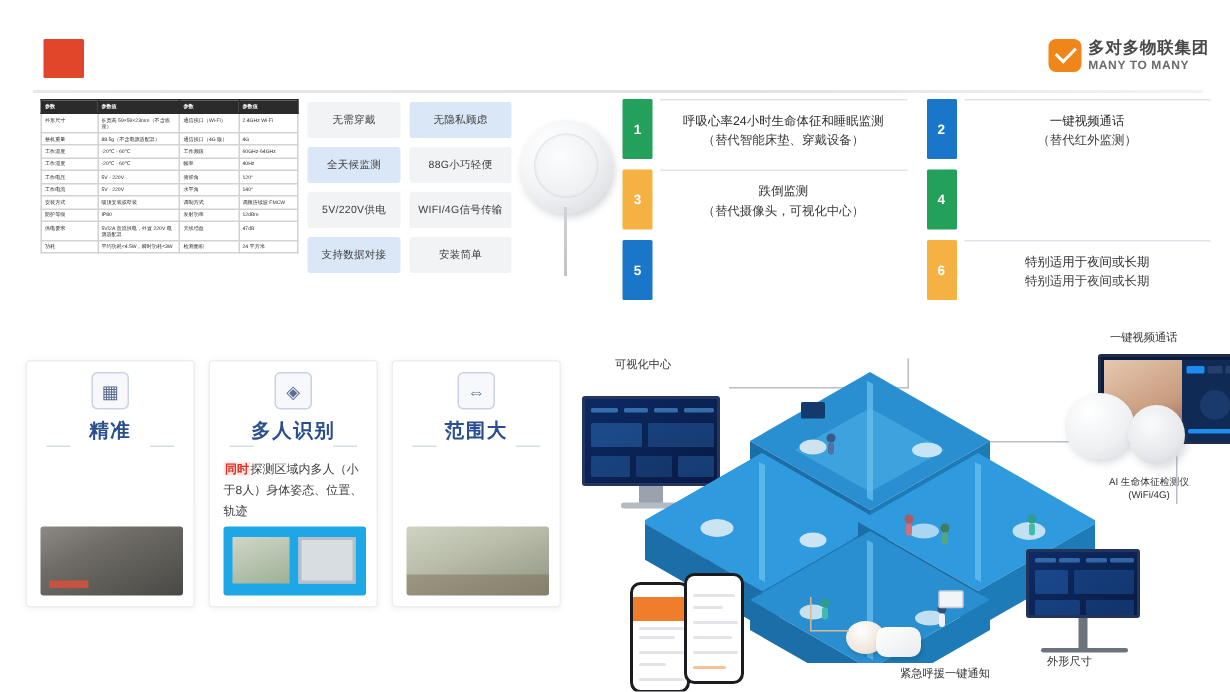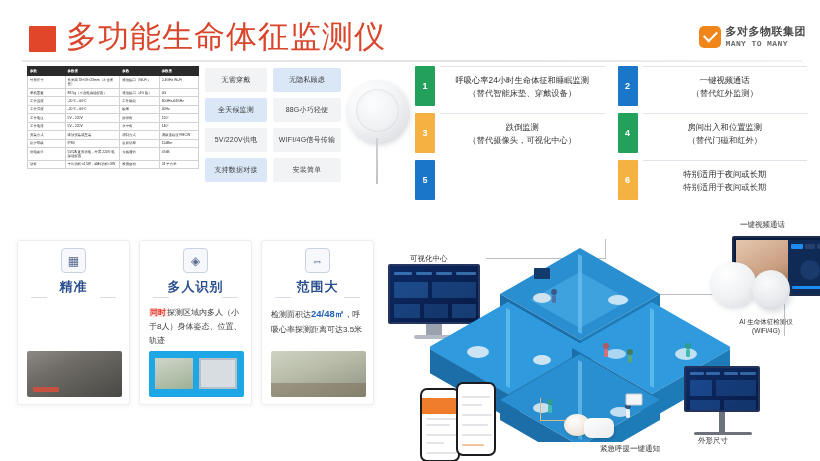--- a/index.html
+++ b/index.html
@@ -29,21 +29,21 @@
   .logo { position: absolute; right: 14px; top: 26px; display: flex; align-items: center; gap: 5px; }
   .logo-mark {
     width: 22px; height: 22px; border-radius: 5px; background: #f08519;
     position: relative; flex: none;
   }
   .logo-mark:after {
     content: ""; position: absolute; left: 5px; top: 5px;
     width: 11px; height: 6px; border-left: 2.4px solid #fff; border-bottom: 2.4px solid #fff;
     transform: rotate(-45deg);
   }
-  .logo-txt { line-height: 1.0; font-family: Liberation Mono, monospace; }
+  .logo-txt { line-height: 1.0; }
   .logo-cn { font-size: 11px; color: #4a4a4a; font-weight: 700; letter-spacing: .5px; display:block; }
   .logo-en { font-size: 8px; color: #6b6b6b; font-weight: 700; letter-spacing: .4px; display:block; margin-top:2px;}
 
   
   .spec {
     position: absolute; left: 27px; top: 66px; width: 172px;
     border-collapse: collapse; table-layout: fixed;
     font-size: 3.4px; color: #2b2b2b; line-height: 1.25;
   }
   .spec th {
@@ -195,21 +195,20 @@
 
   .iso { position:absolute; left:42px; top:24px; width:300px; height:200px; }
 </style>
 </head>
 <body>
 
 <div id="page">
 
   <div class="hdr">
     <div class="hdr-bullet"></div>
-    <div class="hdr-title">多功能生命体征监测仪</div>
     <div class="hdr-rule"></div>
     <div class="logo">
       <div class="logo-mark"></div>
       <div class="logo-txt">
         <span class="logo-cn">多对多物联集团</span>
         <span class="logo-en">MANY TO MANY</span>
       </div>
     </div>
   </div>
 
@@ -325,24 +324,20 @@
       </div>
       <div class="bcell">
         <div class="bnum orange">3</div>
         <div class="btxt">
           <span>跌倒监测</span>
           <span class="l2">（替代摄像头，可视化中心）</span>
         </div>
       </div>
       <div class="bcell">
         <div class="bnum green">4</div>
-        <div class="btxt">
-          <span>房间出入和位置监测</span>
-          <span class="l2">（替代门磁和红外）</span>
-        </div>
       </div>
       <div class="bcell">
         <div class="bnum blue">5</div>
       </div>
       <div class="bcell">
         <div class="bnum orange">6</div>
         <div class="btxt">
           <span>特别适用于夜间或长期</span>
           <span class="l2">特别适用于夜间或长期</span>
         </div>
@@ -360,28 +355,27 @@
         <div class="card-title">多人识别</div>
         <div class="card-body"><span class="hl-mark">同时</span><span>探测区域内多人（小于8人）身体姿态、位置、轨迹</span></div>
         <div class="card-photo ph2">
           <div class="inner"></div>
           <div class="inner2"></div>
         </div>
       </div>
       <div class="card">
         <div class="card-icon">⇔</div>
         <div class="card-title">范围大</div>
-        <div class="card-body"><span>检测面积达</span><span class="hl-blue">24/48㎡</span><span>，呼吸心率探测距离可达3.5米</span></div>
         <div class="card-photo ph3"></div>
       </div>
     </div>
 
   <div class="scene">
 
-    <div class="lbl" style="left:22px; top:36px;">可视化中心</div>
+    <div class="lbl" style="left:22px; top:20px;">可视化中心</div>
     <div class="leader" style="left:98px; top:40px; width:120px; height:1px;"></div>
     <div class="leader" style="left:217px; top:21px; width:1px; height:20px;"></div>
 
     <div class="lbl" style="left:352px; top:2px;">一键视频通话</div>
 
     <div class="lbl small" style="left:330px; top:100px; width:96px;">
       <span>AI 生命体征检测仪</span><br>
       <span>(WiFi/4G)</span>
     </div>
     <div class="leader" style="left:268px; top:76px; width:58px; height:1px;"></div>

